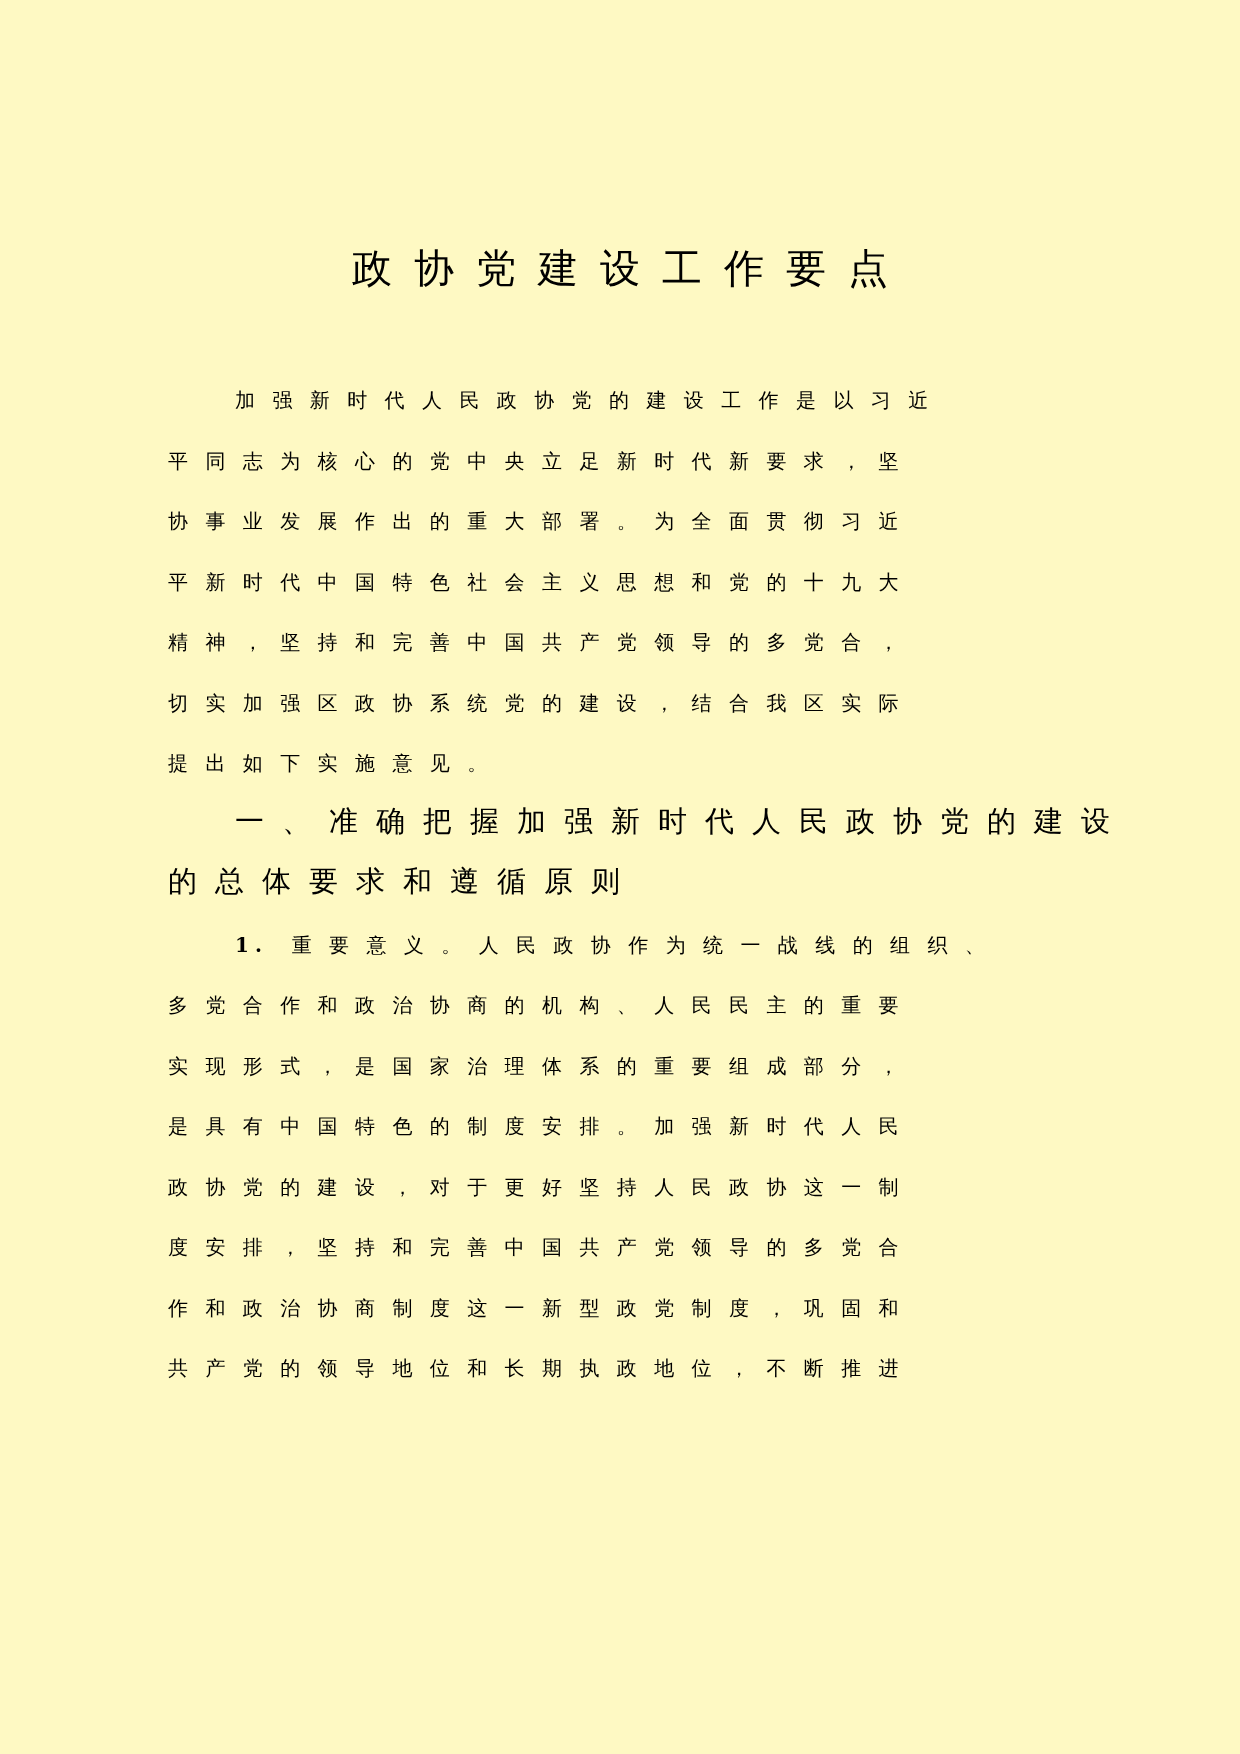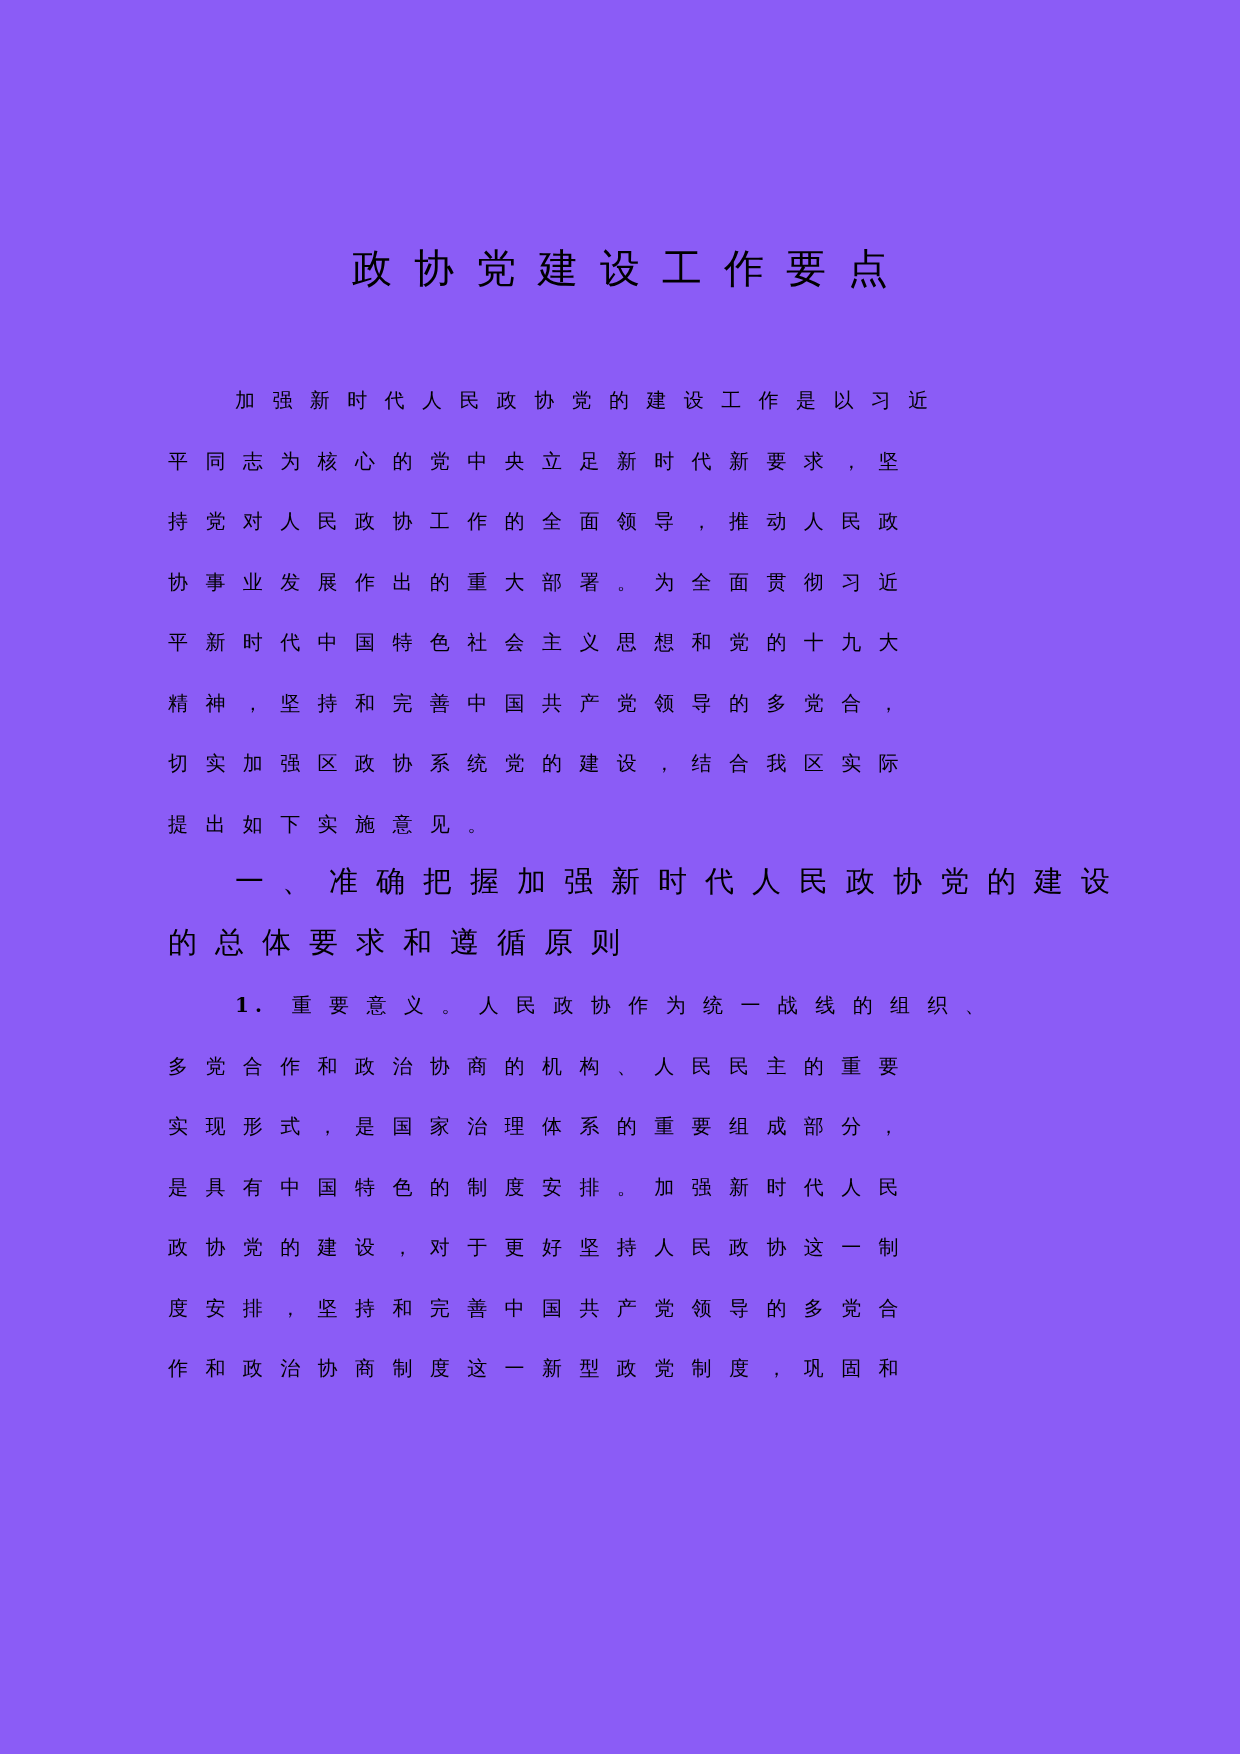--- a/index.html
+++ b/index.html
@@ -13,21 +13,21 @@
       position: relative;
       overflow: hidden;
       color: #000000;
       font-family: "DejaVu Serif", "Liberation Serif", serif;
     }
     .page {
       position: absolute;
       left: 0; top: 0;
       width: 1240px;
       height: 1754px;
-      background: #8b5cf6;
+      background: #fef9c3;
     }
     .title {
       position: absolute;
       left: 0;
       width: 1240px;
       top: 240px;
       height: 56px;
       line-height: 56px;
       text-align: center;
       font-family: "DejaVu Sans", "Liberation Sans", sans-serif;
@@ -72,37 +72,37 @@
 
 <div class="page">
 
   <div class="title">政协党建设工作要点</div>
 
   <div class="body-text">
 
     <div>
       <div class="line indent">加强新时代人民政协党的建设工作是以习近</div>
       <div class="line">平同志为核心的党中央立足新时代新要求，坚</div>
-      <div class="line">持党对人民政协工作的全面领导，推动人民政</div>
       <div class="line">协事业发展作出的重大部署。为全面贯彻习近</div>
       <div class="line">平新时代中国特色社会主义思想和党的十九大</div>
       <div class="line">精神，坚持和完善中国共产党领导的多党合，</div>
       <div class="line">切实加强区政协系统党的建设，结合我区实际</div>
       <div class="line">提出如下实施意见。</div>
     </div>
 
     <div>
       <div class="line indent heading">一、准确把握加强新时代人民政协党的建设</div>
       <div class="line heading">的总体要求和遵循原则</div>
     </div>
 
     <div>
       <div class="line indent"><span class="num">1.</span> <span class="bold">重要意义。</span><span>人民政协作为统一战线的组织、</span></div>
       <div class="line">多党合作和政治协商的机构、人民民主的重要</div>
       <div class="line">实现形式，是国家治理体系的重要组成部分，</div>
       <div class="line">是具有中国特色的制度安排。加强新时代人民</div>
       <div class="line">政协党的建设，对于更好坚持人民政协这一制</div>
       <div class="line">度安排，坚持和完善中国共产党领导的多党合</div>
       <div class="line">作和政治协商制度这一新型政党制度，巩固和</div>
+      <div class="line">共产党的领导地位和长期执政地位，不断推进</div>
     </div>
 
   </div>
 </div>
 
 </body></html>

